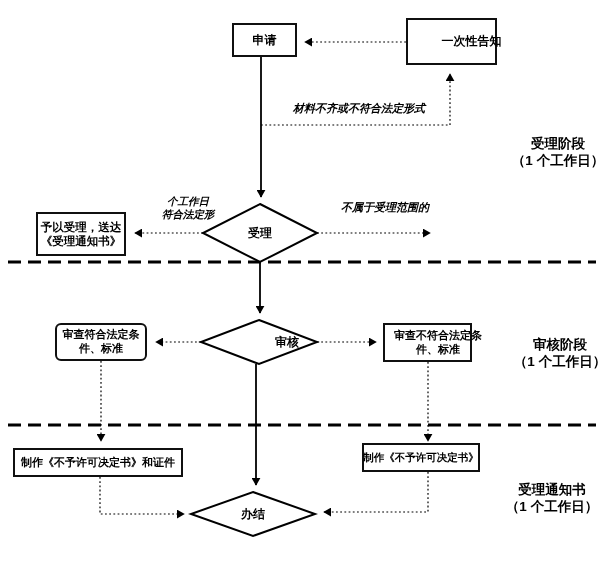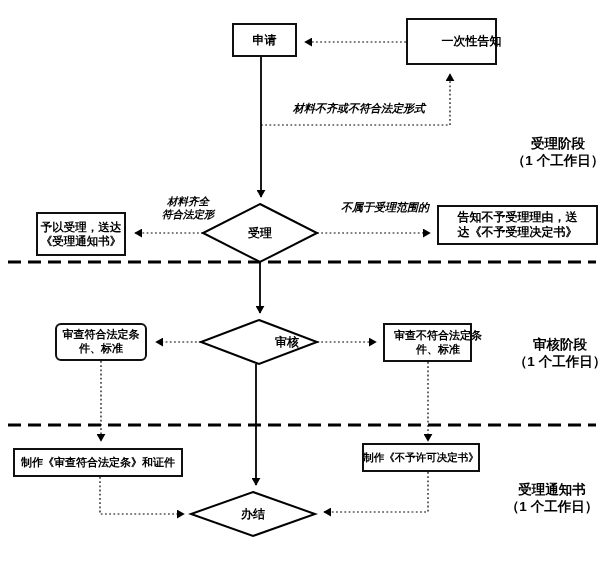--- a/index.html
+++ b/index.html
@@ -87,51 +87,47 @@
 
   <div class="box" style="left:406px;top:18px;width:91px;height:47px;font-size:12px;padding-left:40px;">
     <span>一次性告知</span>
   </div>
 
   <div class="box" style="left:36px;top:212px;width:90px;height:44px;font-size:11.5px;">
     <span>予以受理，送达</span>
     <span>《受理通知书》</span>
   </div>
 
-  <div class="box" style="left:437px;top:205px;width:161px;height:40px;font-size:12px;">
-    <span>告知不予受理理由，送</span>
-    <span>达《不予受理决定书》</span>
-  </div>
 
   <div class="box" style="left:55px;top:323px;width:92px;height:38px;font-size:11px;border-radius:6px;">
     <span>审查符合法定条</span>
     <span>件、标准</span>
   </div>
 
   <div class="box" style="left:383px;top:323px;width:89px;height:39px;font-size:11px;padding-left:21px;">
     <span>审查不符合法定条</span>
     <span>件、标准</span>
   </div>
 
   <div class="box" style="left:13px;top:448px;width:170px;height:29px;font-size:11px;">
-    <span>制作《审查符合法定条》和证件</span>
+    <span>制作《不予许可决定书》和证件</span>
   </div>
 
   <div class="box" style="left:362px;top:443px;width:118px;height:29px;font-size:10.5px;">
     <span>制作《不予许可决定书》</span>
   </div>
 
   <div class="dlabel" style="left:260px;top:233px;">受理</div>
   <div class="dlabel" style="left:259px;top:342px;margin-left:28px;">审核</div>
   <div class="dlabel" style="left:253px;top:514px;">办结</div>
 
   <div class="elabel" style="left:359px;top:102px;font-size:11px;">材料不齐或不符合法定形式</div>
 
   <div class="elabel" style="left:188px;top:195px;">
-    <span style="display:block;">材料齐全</span>
+    <span style="display:block;">个工作日</span>
     <span style="display:block;">符合法定形</span>
   </div>
 
   <div class="elabel" style="left:385px;top:201px;font-size:11px;">不属于受理范围的</div>
 
   <div class="stage-label" style="left:558px;top:116px;margin-top:19px;">
     <span style="display:block;">受理阶段</span>
     <span style="display:block;">（1 个工作日）</span>
   </div>
 

